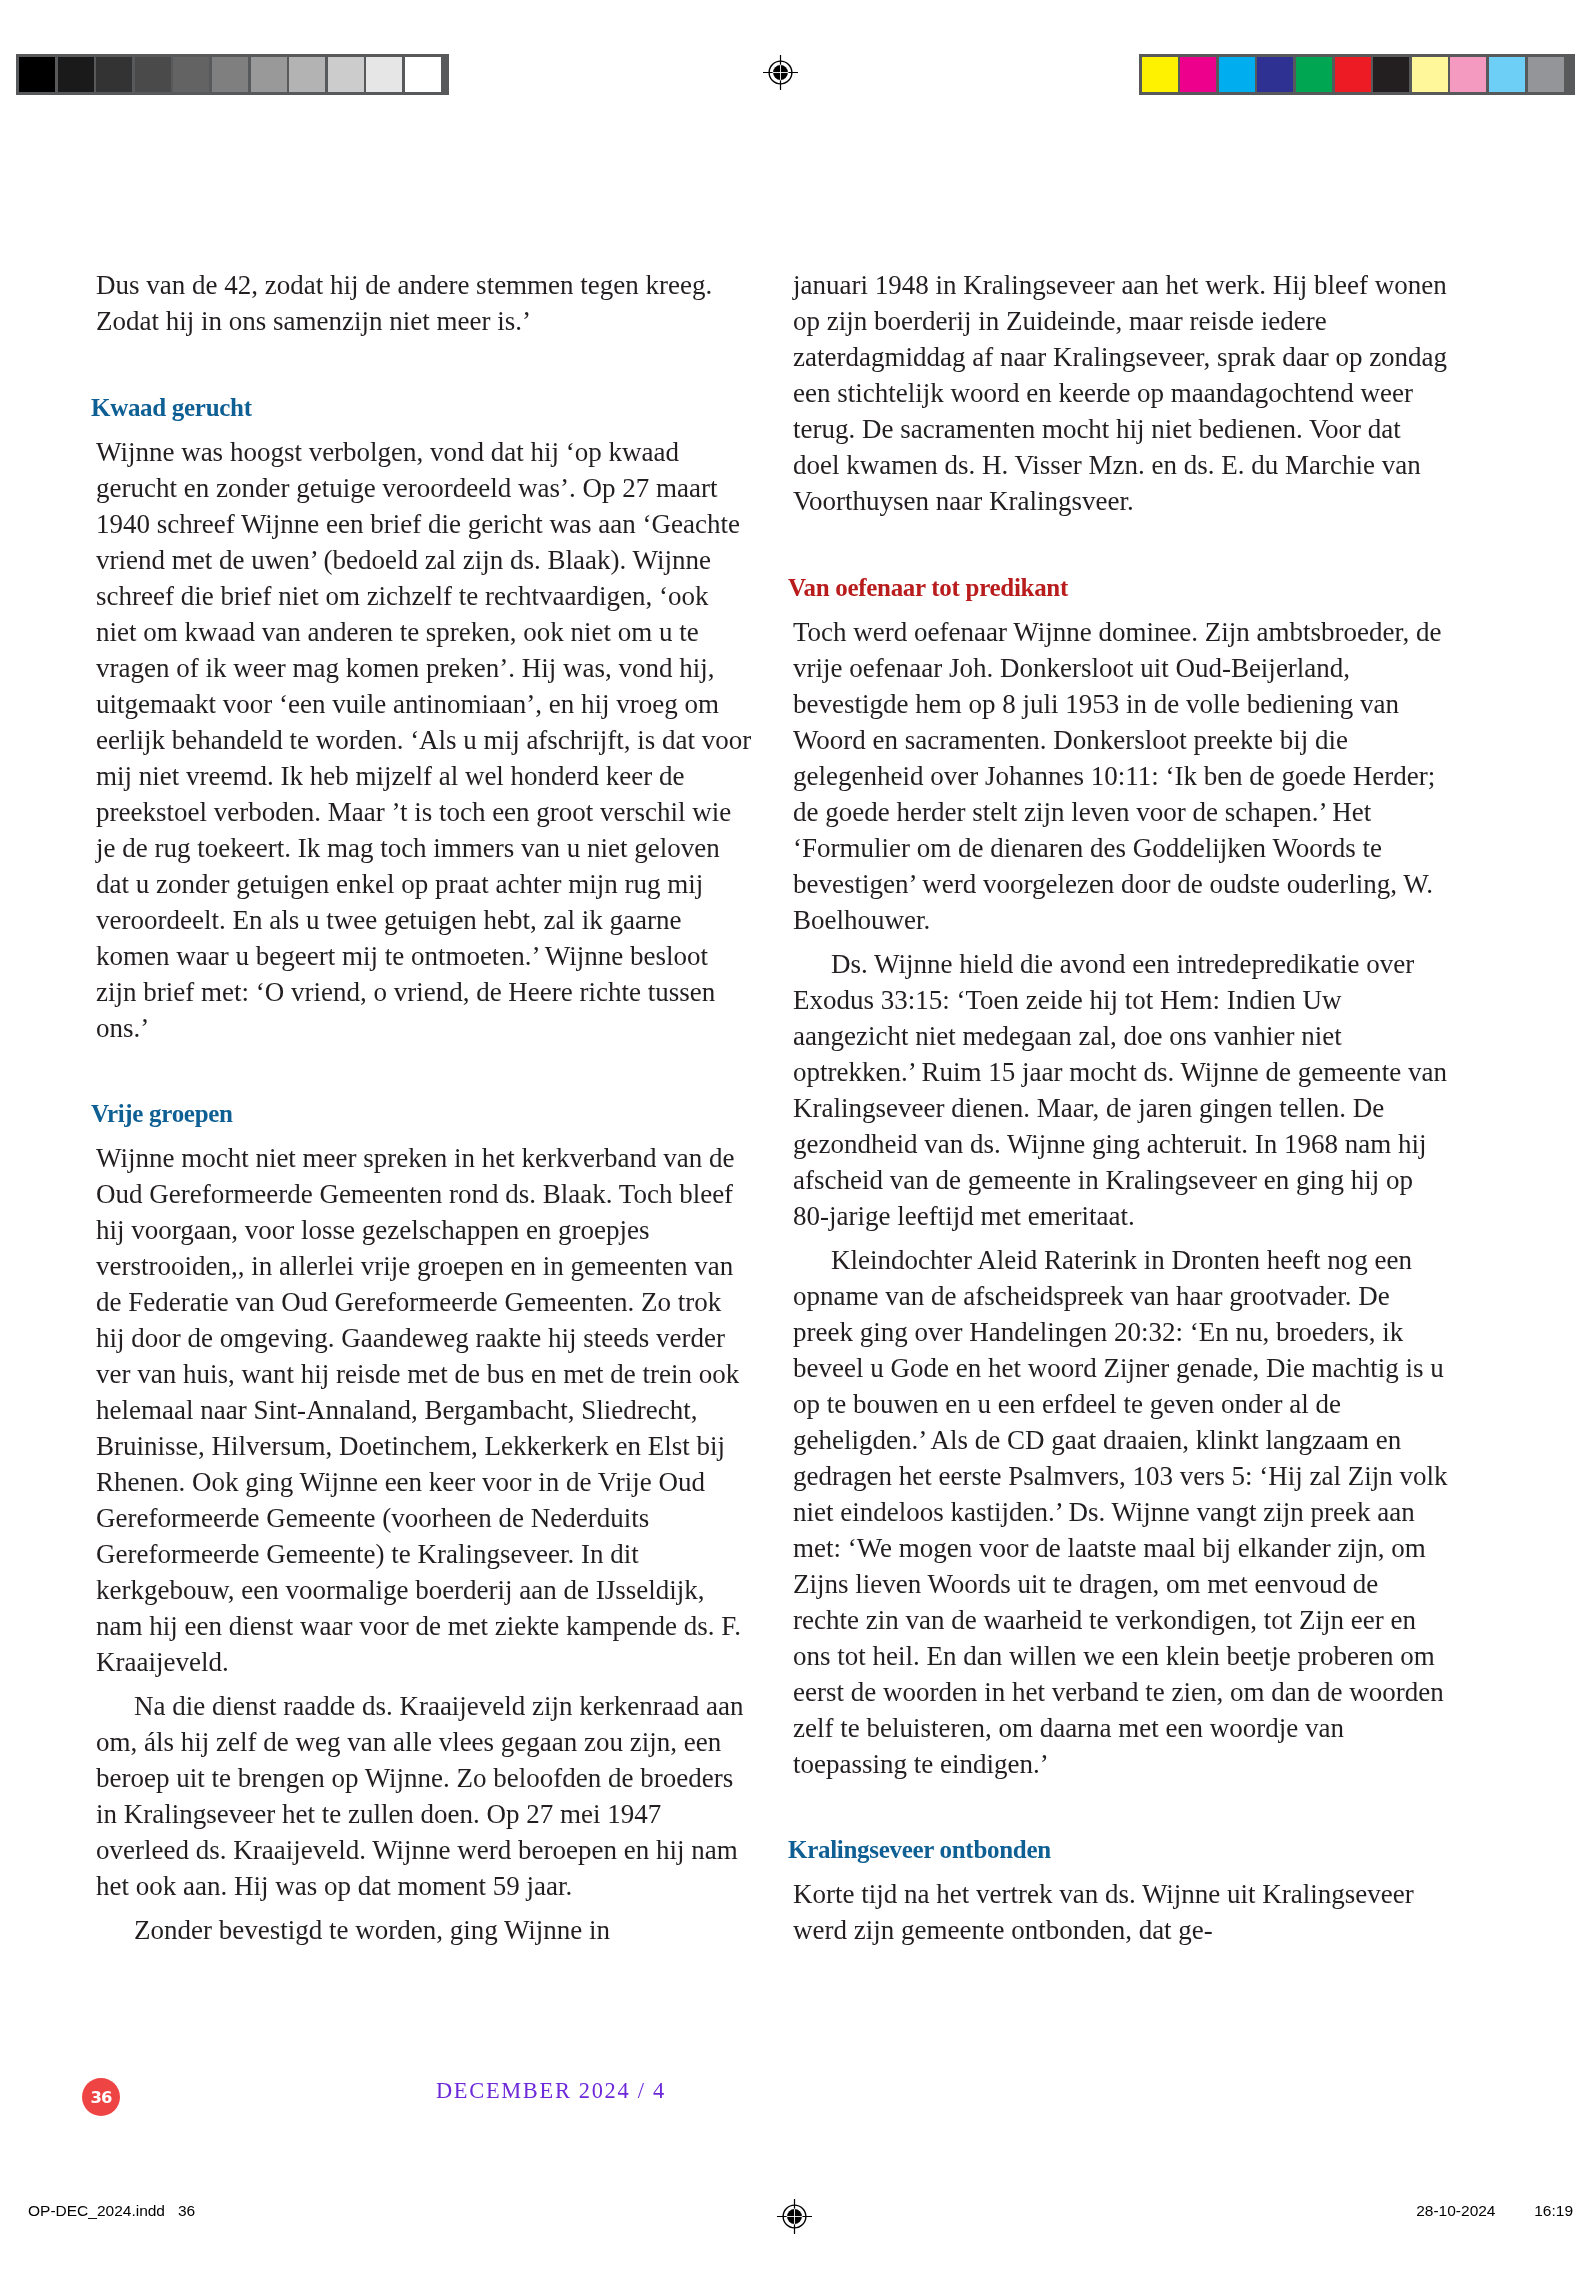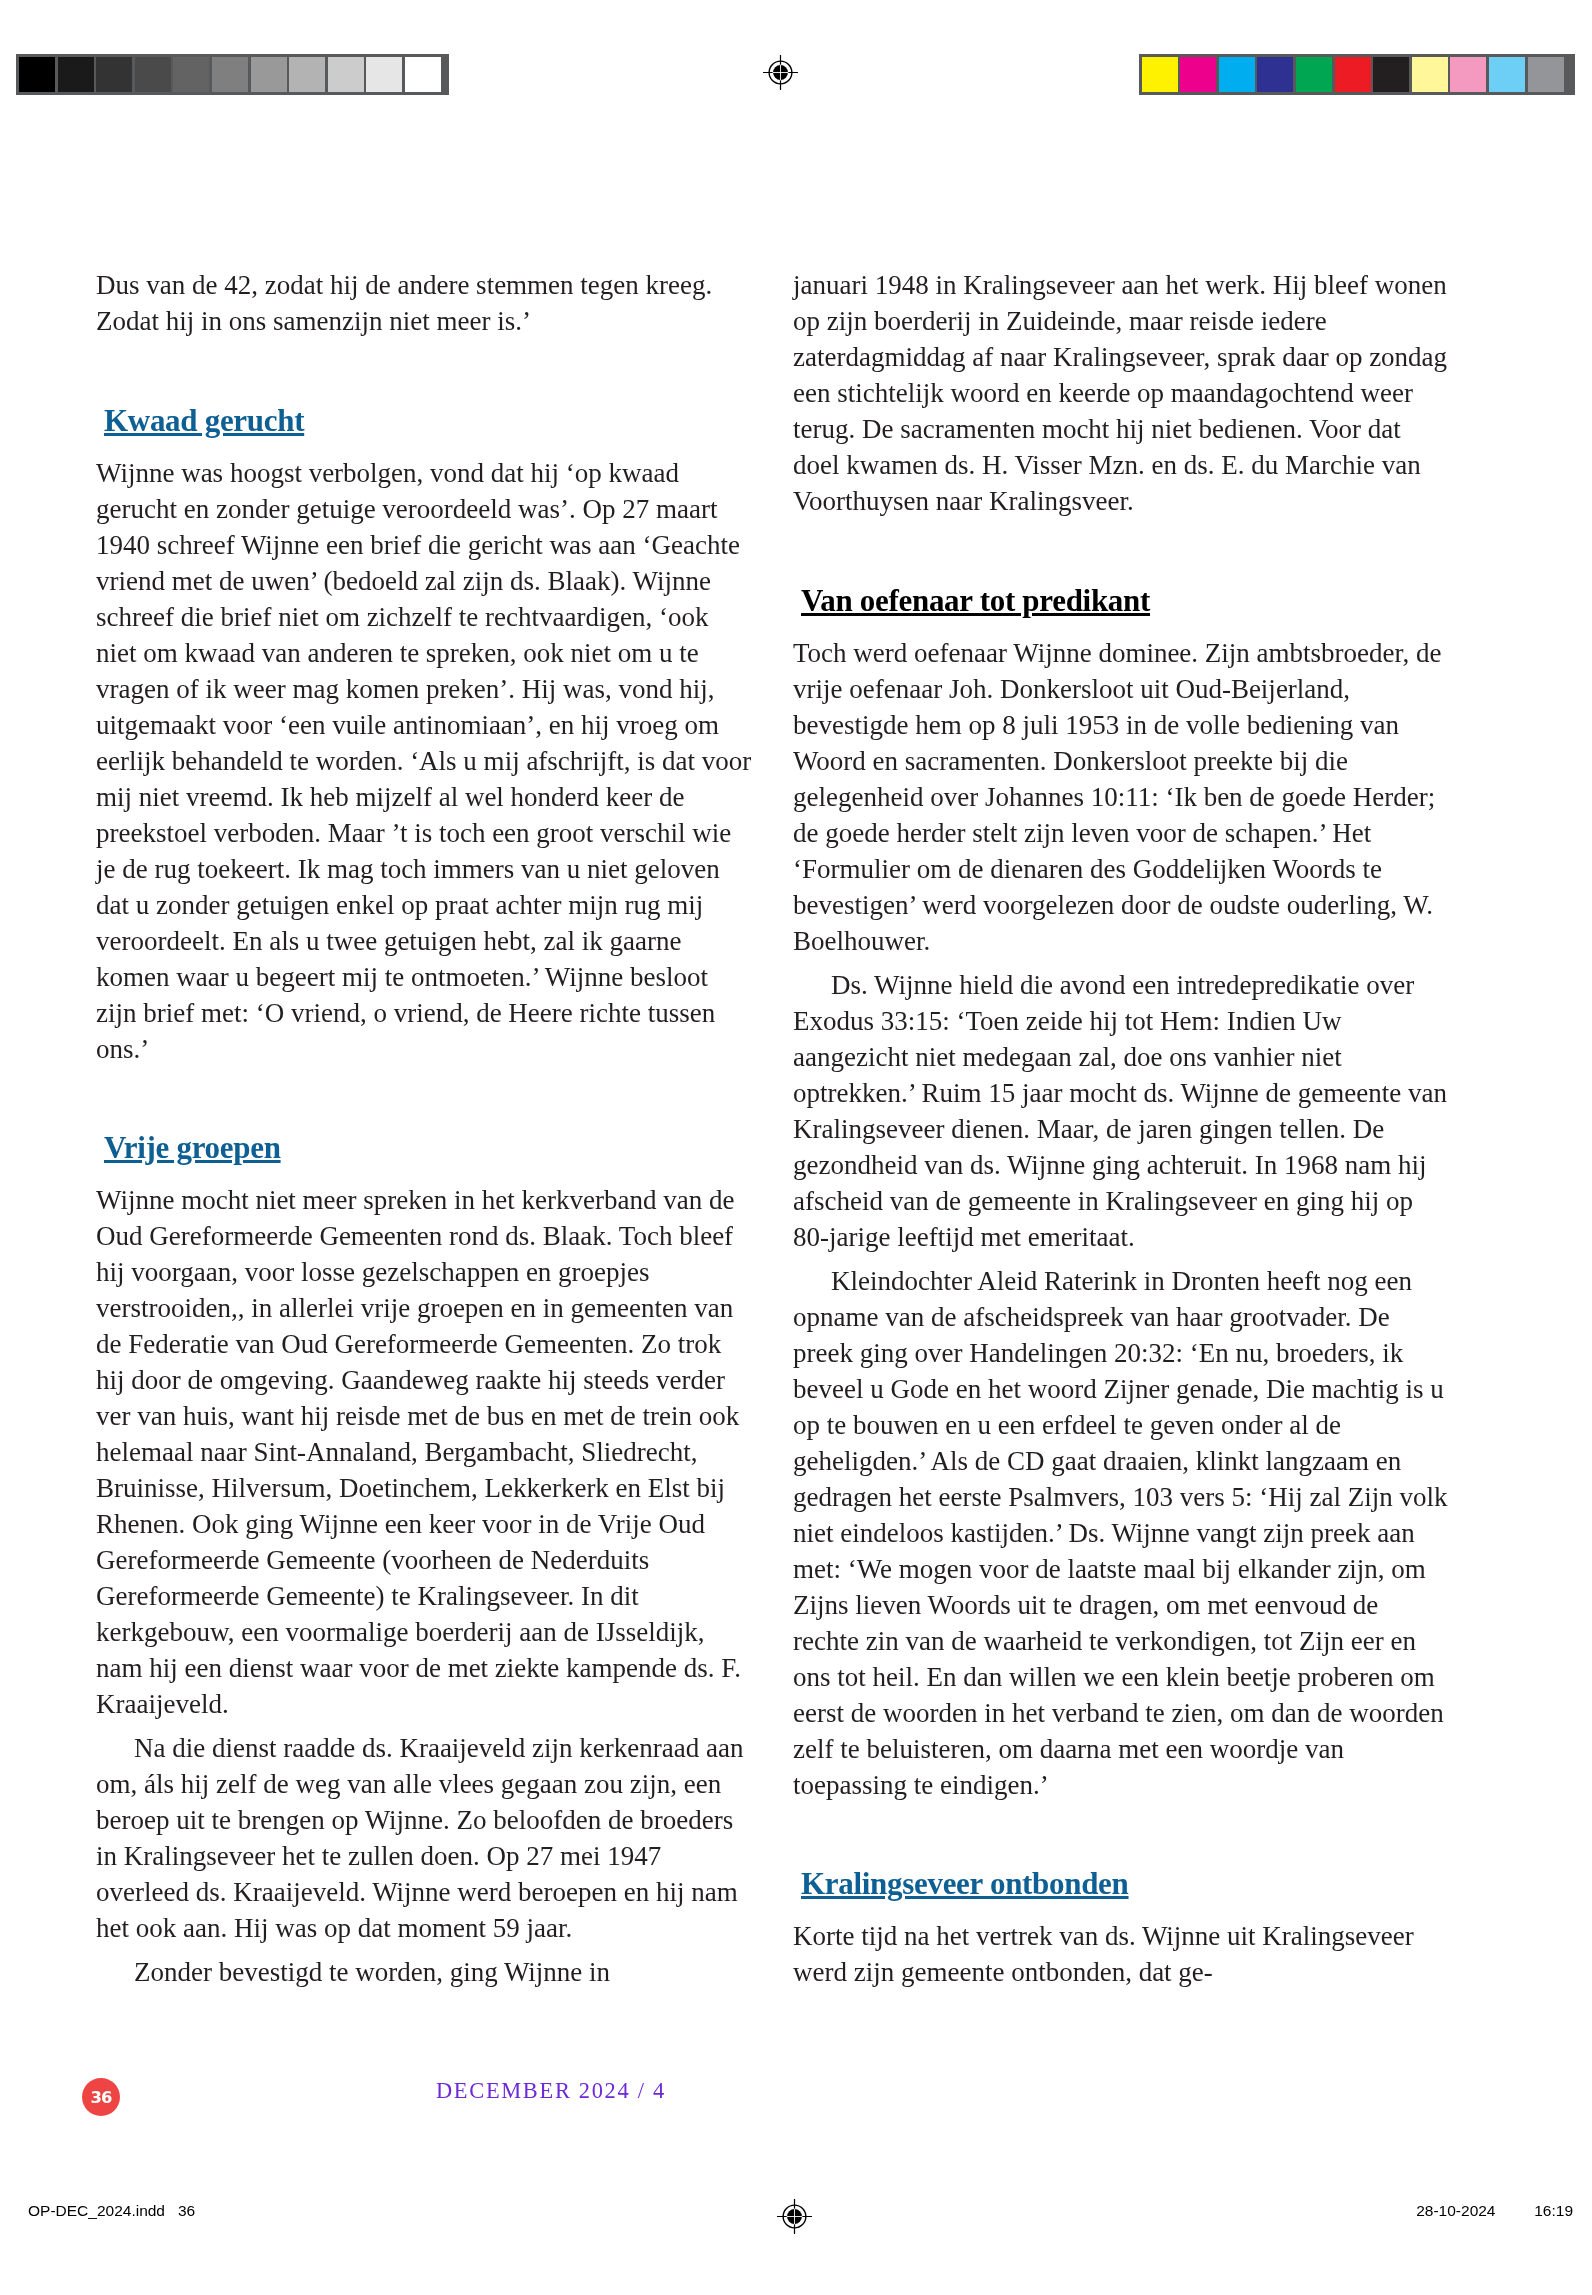--- a/index.html
+++ b/index.html
@@ -18,22 +18,22 @@
 
   .column { position: absolute; top: 259px; width: 673px;
             font-family: "Liberation Serif", "DejaVu Serif", serif;
             font-size: 27px; line-height: 36px; color: #231f20; }
   .col-left { left: 88px; }
   .col-right { left: 785px; }
 
   .column p { margin: 8px; }
   .column p.indent { text-indent: 38px; }
   .column .gap { height: 36px; }
-  .column h2 { margin: 16px; font-size: 31px; line-height: 36px; font-weight: bold;
-               color: #0e5f93; letter-spacing: -0.3px; padding-top: 3.5px; text-decoration: underline; }
+  .column h2 { margin: 3px; font-size: 25px; line-height: 36px; font-weight: bold;
+               color: #0e5f93; letter-spacing: -0.3px; padding-top: 3.5px; }
 
   .page-number { position: absolute; left: 82px; top: 2078px; width: 38px; height: 38px;
                  border-radius: 50%; background: #ef4444; color: #fff;
                  font-family: "DejaVu Sans", sans-serif; font-weight: bold; font-size: 16.4px;
                  display: flex; align-items: center; justify-content: center; letter-spacing: -0.9px; }
   .issue-label { position: absolute; left: 436px; top: 2078px;
                  font-family: "Liberation Serif", serif; font-size: 22.4px; letter-spacing: 1.7px; color: #6d28d9; }
 
   .slug-left { position: absolute; left: 28px; top: 2202px; font-family: "Liberation Sans", sans-serif; font-size: 15.5px; color: #000; }
   .slug-right { position: absolute; right: 19px; top: 2202px; font-family: "Liberation Sans", sans-serif; font-size: 15.5px; color: #000; word-spacing: 8.6px; }
@@ -96,21 +96,21 @@
     <p>Wijnne was hoogst verbolgen, vond dat hij ‘op kwaad gerucht en zonder getuige veroordeeld was’. Op 27 maart 1940 schreef Wijnne een brief die gericht was aan ‘Geachte vriend met de uwen’ (bedoeld zal zijn ds. Blaak). Wijnne schreef die brief niet om zichzelf te rechtvaardigen, ‘ook niet om kwaad van anderen te spreken, ook niet om u te vragen of ik weer mag komen preken’. Hij was, vond hij, uitgemaakt voor ‘een vuile antinomiaan’, en hij vroeg om eerlijk behandeld te worden. ‘Als u mij afschrijft, is dat voor mij niet vreemd. Ik heb mijzelf al wel honderd keer de preekstoel verboden. Maar ’t is toch een groot verschil wie je de rug toekeert. Ik mag toch immers van u niet geloven dat u zonder getuigen enkel op praat achter mijn rug mij veroordeelt. En als u twee getuigen hebt, zal ik gaarne komen waar u begeert mij te ontmoeten.’ Wijnne besloot zijn brief met: ‘O vriend, o vriend, de Heere richte tussen ons.’</p>
     <div class="gap"></div>
     <h2 style="color: rgb(14, 95, 147);">Vrije groepen</h2>
     <p>Wijnne mocht niet meer spreken in het kerkverband van de Oud Gereformeerde Gemeenten rond ds. Blaak. Toch bleef hij voorgaan, voor losse gezelschappen en groepjes verstrooiden,, in allerlei vrije groepen en in gemeenten van de Federatie van Oud Gereformeerde Gemeenten. Zo trok hij door de omgeving. Gaandeweg raakte hij steeds verder ver van huis, want hij reisde met de bus en met de trein ook helemaal naar Sint-Annaland, Bergambacht, Sliedrecht, Bruinisse, Hilversum, Doetinchem, Lekkerkerk en Elst bij Rhenen. Ook ging Wijnne een keer voor in de Vrije Oud Gereformeerde Gemeente (voorheen de Nederduits Gereformeerde Gemeente) te Kralingseveer. In dit kerkgebouw, een voormalige boerderij aan de IJsseldijk, nam hij een dienst waar voor de met ziekte kampende ds. F. Kraaijeveld.</p>
     <p class="indent">Na die dienst raadde ds. Kraaijeveld zijn kerkenraad aan om, áls hij zelf de weg van alle vlees gegaan zou zijn, een beroep uit te brengen op Wijnne. Zo beloofden de broeders in Kralingseveer het te zullen doen. Op 27 mei 1947 overleed ds. Kraaijeveld. Wijnne werd beroepen en hij nam het ook aan. Hij was op dat moment 59 jaar.</p>
     <p class="indent">Zonder bevestigd te worden, ging Wijnne in</p>
   </div>
 <div class="column col-right" id="colRight">
     <p>januari 1948 in Kralingseveer aan het werk. Hij bleef wonen op zijn boerderij in Zuideinde, maar reisde iedere zaterdagmiddag af naar Kralingseveer, sprak daar op zondag een stichtelijk woord en keerde op maandagochtend weer terug. De sacramenten mocht hij niet bedienen. Voor dat doel kwamen ds. H. Visser Mzn. en ds. E. du Marchie van Voorthuysen naar Kralingsveer.</p>
     <div class="gap"></div>
-    <h2 style="color: #000000;">Van oefenaar tot predikant</h2>
+    <h2 style="color: #b91c1c;">Van oefenaar tot predikant</h2>
     <p>Toch werd oefenaar Wijnne dominee. Zijn ambtsbroeder, de vrije oefenaar Joh. Donkersloot uit Oud-Beijerland, bevestigde hem op 8 juli 1953 in de volle bediening van Woord en sacramenten. Donkersloot preekte bij die gelegenheid over Johannes 10:11: ‘Ik ben de goede Herder; de goede herder stelt zijn leven voor de schapen.’ Het ‘Formulier om de dienaren des Goddelijken Woords te bevestigen’ werd voorgelezen door de oudste ouderling, W. Boelhouwer.</p>
     <p class="indent">Ds. Wijnne hield die avond een intredepredikatie over Exodus 33:15: ‘Toen zeide hij tot Hem: Indien Uw aangezicht niet medegaan zal, doe ons vanhier niet optrekken.’ Ruim 15 jaar mocht ds. Wijnne de gemeente van Kralingseveer dienen. Maar, de jaren gingen tellen. De gezondheid van ds. Wijnne ging achteruit. In 1968 nam hij afscheid van de gemeente in Kralingseveer en ging hij op 80-jarige leeftijd met emeritaat.</p>
     <p class="indent">Kleindochter Aleid Raterink in Dronten heeft nog een opname van de afscheidspreek van haar grootvader. De preek ging over Handelingen 20:32: ‘En nu, broeders, ik beveel u Gode en het woord Zijner genade, Die machtig is u op te bouwen en u een erfdeel te geven onder al de geheligden.’ Als de CD gaat draaien, klinkt langzaam en gedragen het eerste Psalmvers, 103 vers 5: ‘Hij zal Zijn volk niet eindeloos kastijden.’ Ds. Wijnne vangt zijn preek aan met: ‘We mogen voor de laatste maal bij elkander zijn, om Zijns lieven Woords uit te dragen, om met eenvoud de rechte zin van de waarheid te verkondigen, tot Zijn eer en ons tot heil. En dan willen we een klein beetje proberen om eerst de woorden in het verband te zien, om dan de woorden zelf te beluisteren, om daarna met een woordje van toepassing te eindigen.’</p>
     <div class="gap"></div>
     <h2 style="color: rgb(14, 95, 147);">Kralingseveer ontbonden</h2>
     <p>Korte tijd na het vertrek van ds. Wijnne uit Kralingseveer werd zijn gemeente ontbonden, dat ge-</p>
   </div>
 
 <div class="page-number">36</div>
 <div class="issue-label">DECEMBER 2024 / 4</div>

